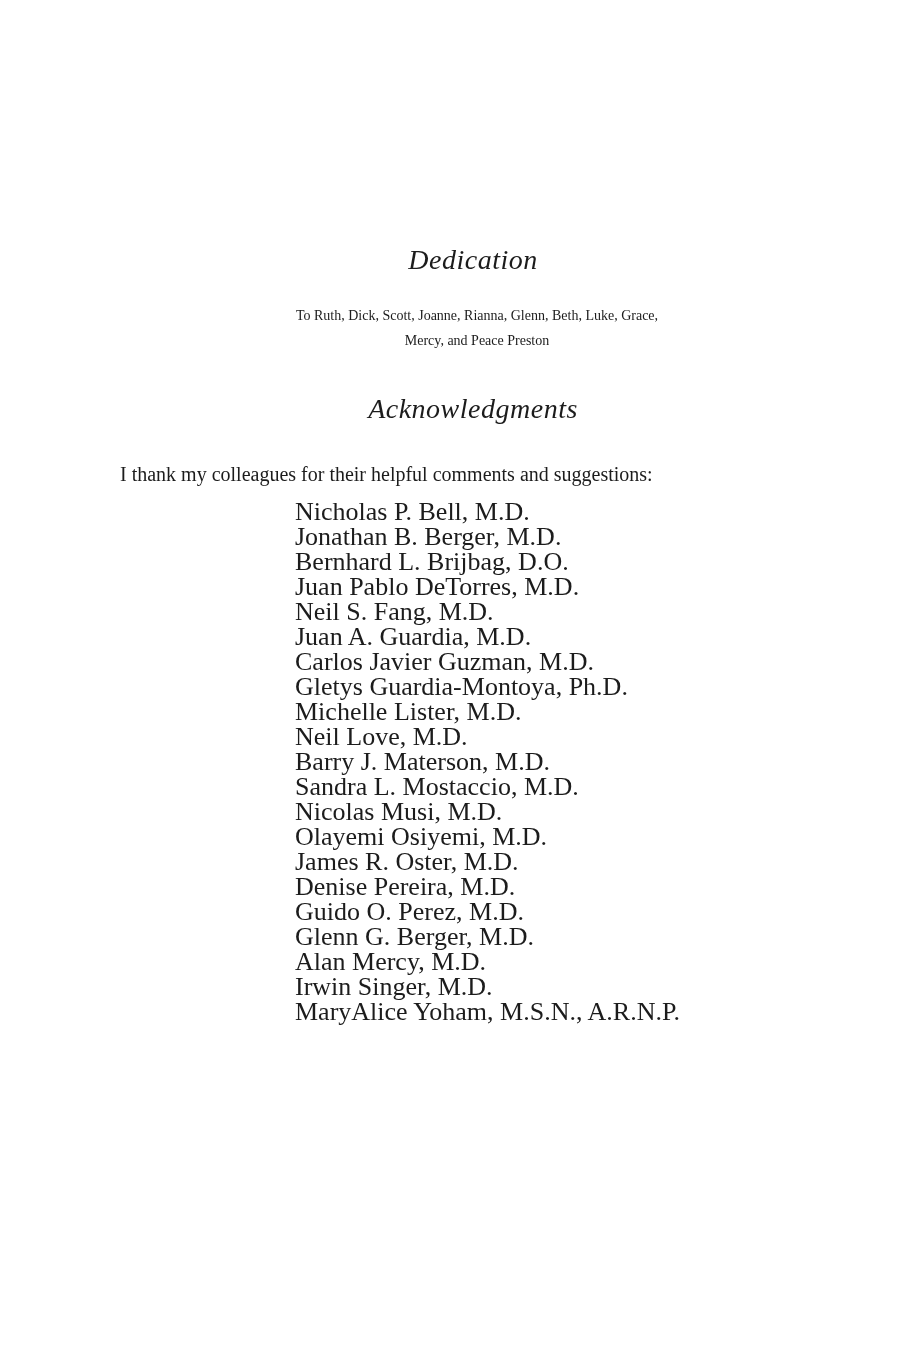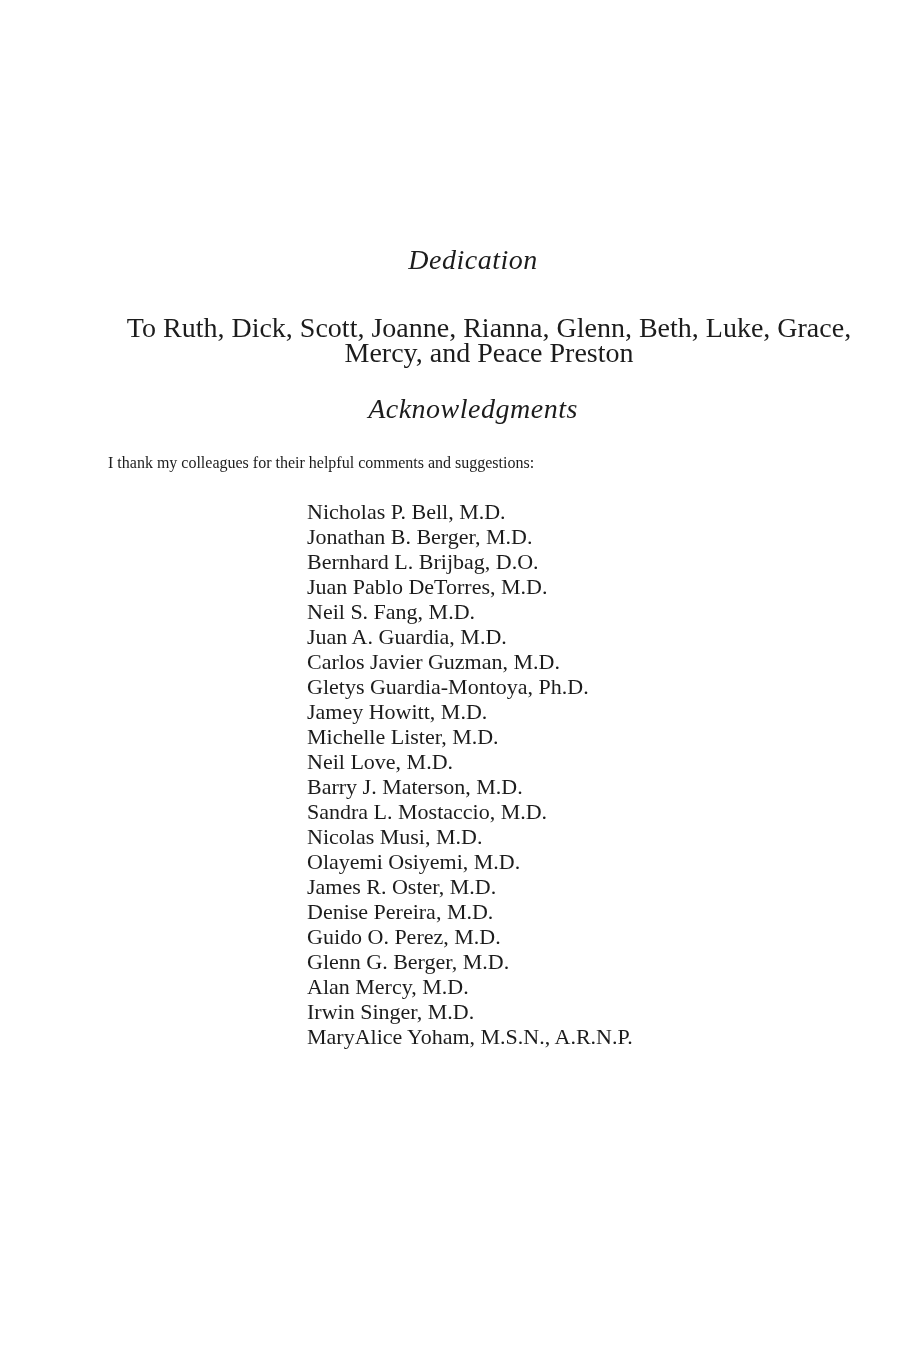--- a/index.html
+++ b/index.html
@@ -28,39 +28,39 @@
       line-height: 33px;
       letter-spacing: 0.5px;
     }
     #dedication-heading { top: 243px; }
     #acknowledgments-heading { top: 392px; }
     .centered-para {
       position: absolute;
       top: 299px;
       left: 110px;
       width: 726px;
-      margin: 16px;
+      margin: 4px;
       text-align: center;
-      font-size: 28px;
+      font-size: 14px;
       line-height: 25px;
     }
     .centered-para .line { display: block; }
     .intro-para {
       position: absolute;
       top: 450px;
       left: 108px;
-      margin: 0;
-      font-size: 16px;
+      margin: 12px;
+      font-size: 20px;
       line-height: 25px;
     }
     .names-list {
       position: absolute;
       top: 499px;
-      left: 307px;
-      font-size: 22px;
+      left: 295px;
+      font-size: 26px;
       line-height: 25px;
     }
     .name-line { white-space: nowrap; }
   </style>
 </head>
 <body>
 
 <div class="page">
 
   <h1 class="section-heading" id="dedication-heading">Dedication</h1>
@@ -76,21 +76,20 @@
 
   <div class="names-list">
       <div class="name-line">Nicholas P. Bell, M.D.</div>
       <div class="name-line">Jonathan B. Berger, M.D.</div>
       <div class="name-line">Bernhard L. Brijbag, D.O.</div>
       <div class="name-line">Juan Pablo DeTorres, M.D.</div>
       <div class="name-line">Neil S. Fang, M.D.</div>
       <div class="name-line">Juan A. Guardia, M.D.</div>
       <div class="name-line">Carlos Javier Guzman, M.D.</div>
       <div class="name-line">Gletys Guardia-Montoya, Ph.D.</div>
-      <div class="name-line">Jamey Howitt, M.D.</div>
       <div class="name-line">Michelle Lister, M.D.</div>
       <div class="name-line">Neil Love, M.D.</div>
       <div class="name-line">Barry J. Materson, M.D.</div>
       <div class="name-line">Sandra L. Mostaccio, M.D.</div>
       <div class="name-line">Nicolas Musi, M.D.</div>
       <div class="name-line">Olayemi Osiyemi, M.D.</div>
       <div class="name-line">James R. Oster, M.D.</div>
       <div class="name-line">Denise Pereira, M.D.</div>
       <div class="name-line">Guido O. Perez, M.D.</div>
       <div class="name-line">Glenn G. Berger, M.D.</div>

